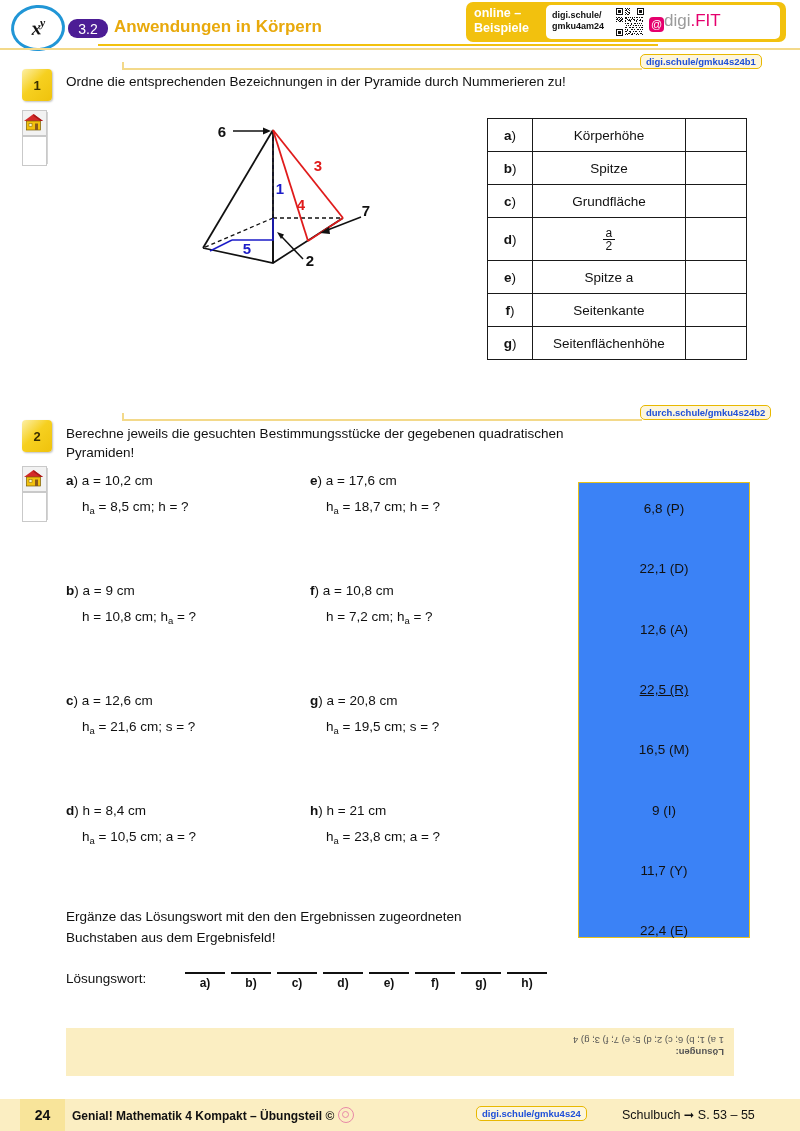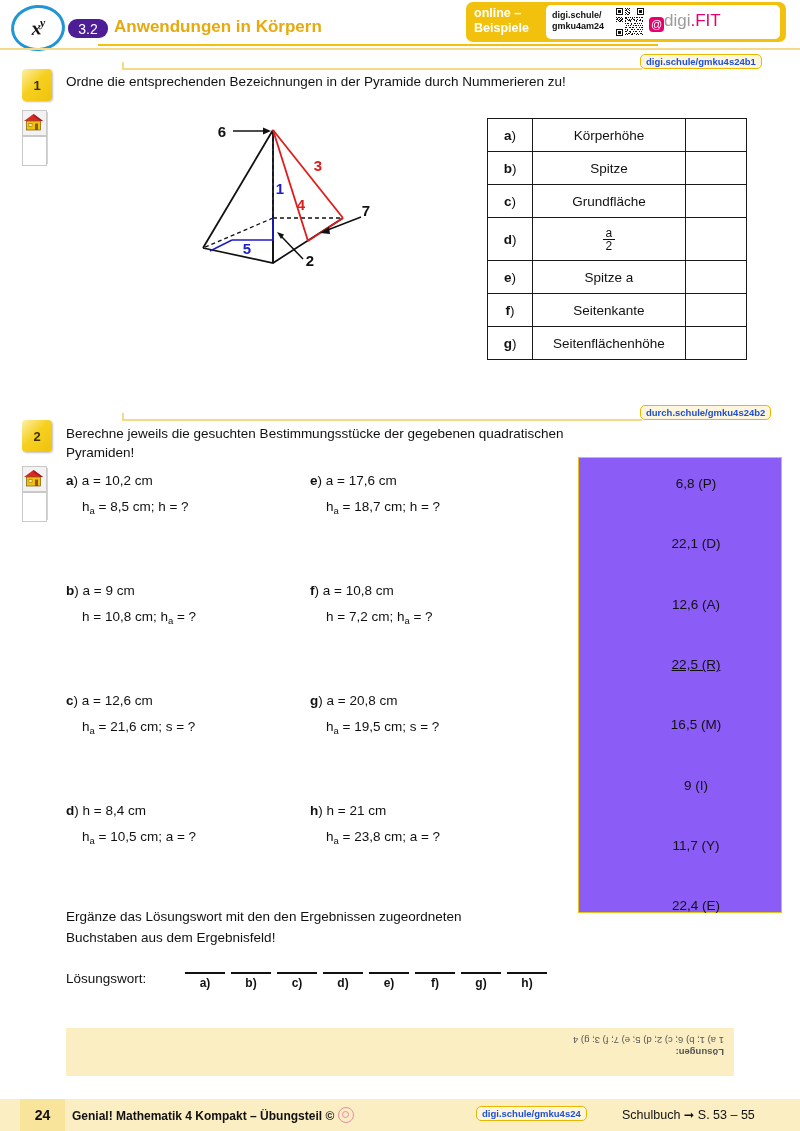--- a/index.html
+++ b/index.html
@@ -92,22 +92,22 @@
   .frac .den{display:block;padding:0 3px;}
 
   
   .ex-item{position:absolute;font-size:13.5px;line-height:26px;white-space:nowrap;}
   .ex-item .lbl{font-weight:bold;}
   .ex-item .l2{display:block;padding-left:16px;}
   sub.v{font-size:9.5px;vertical-align:-3px;}
 
   
   #result-box{
-    position:absolute;left:578px;top:457px;width:170px;height:454px;
-    border:1.5px solid #e8c11a;background:#8b5cf6;padding-left:32px;
+    position:absolute;left:578px;top:482px;width:170px;height:454px;
+    border:1.5px solid #e8c11a;background:#3b82f6;
   }
   .result-val{position:absolute;width:170px;text-align:center;font-size:13.5px;color:#111;}
 
   
   #erg-text{position:absolute;left:66px;top:906px;font-size:13.5px;line-height:21px;}
   #lw-label{position:absolute;left:66px;top:971px;font-size:13.5px;}
   #lw-slots{position:absolute;left:185px;top:960px;width:370px;height:36px;}
   .lw-slot{position:absolute;width:40px;}
   .lw-slot .line{width:40px;height:1.5px;background:#111;}
   .lw-slot .cap{display:block;text-align:center;font-size:12px;font-weight:bold;margin-top:2px;}

